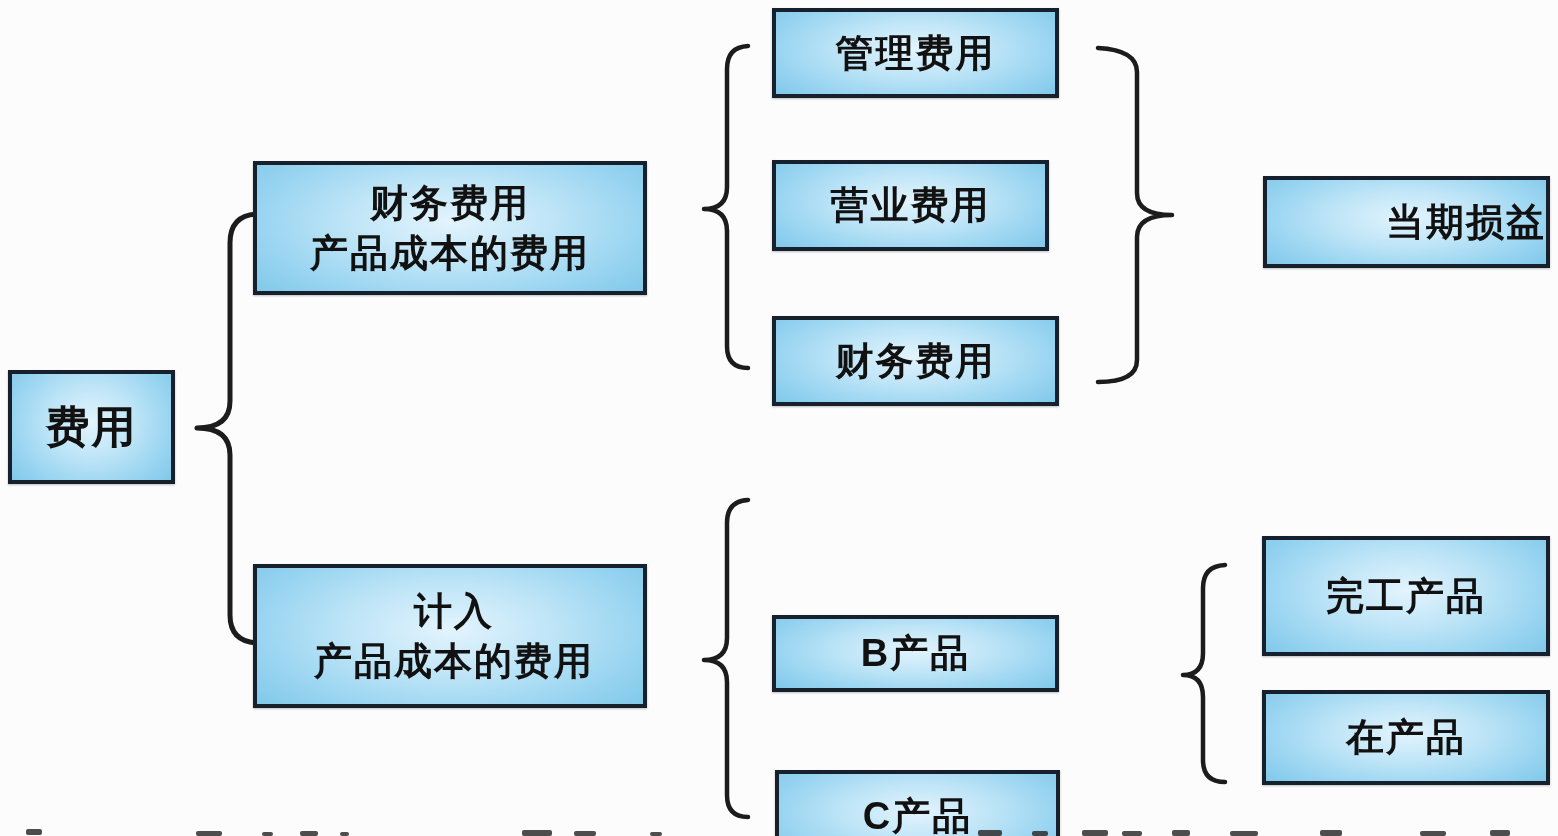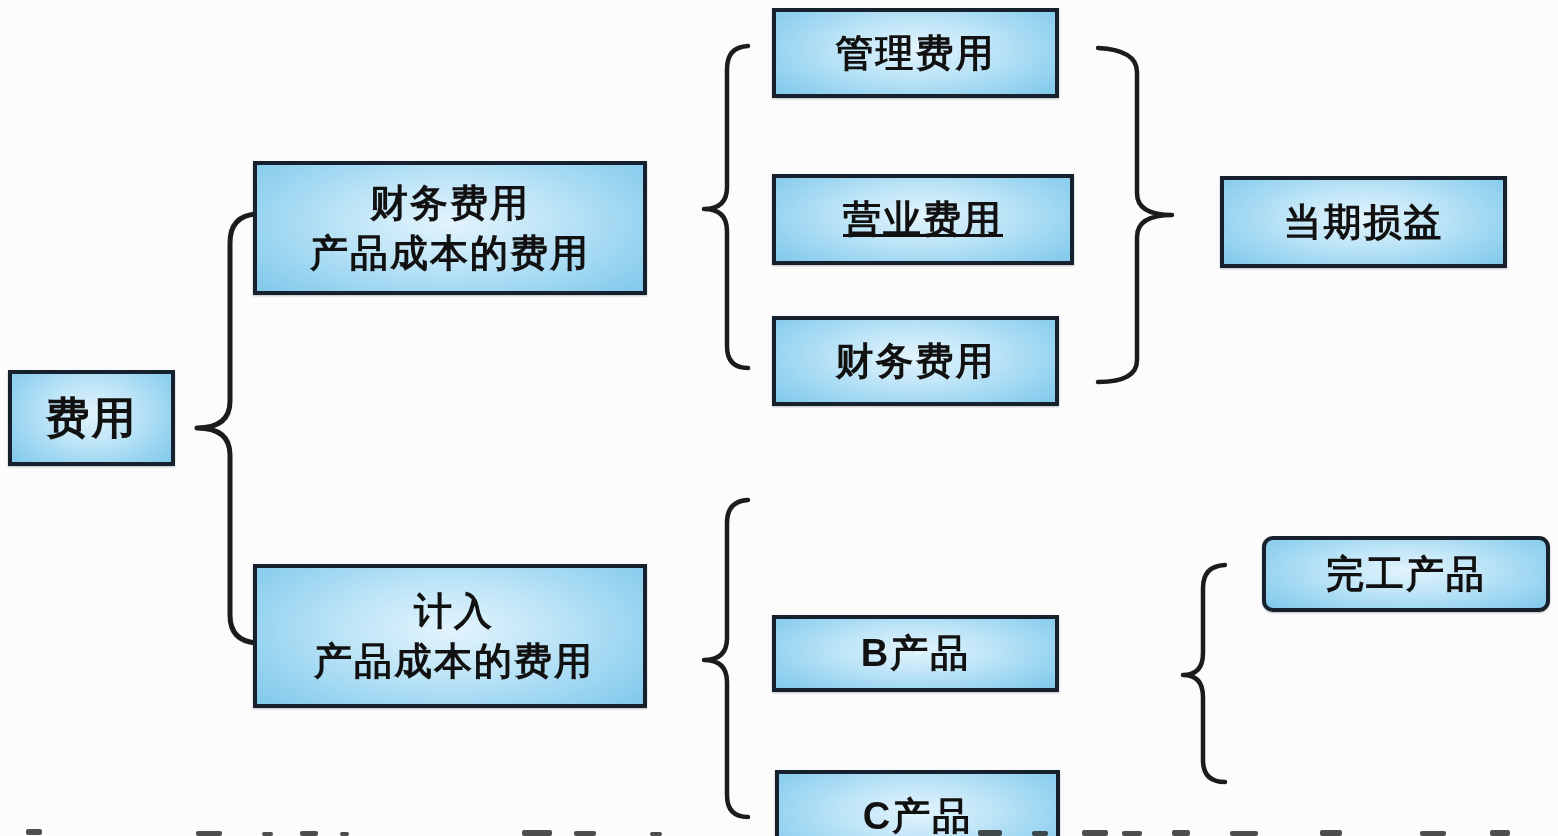--- a/index.html
+++ b/index.html
@@ -43,31 +43,31 @@
     text-align: center;
     letter-spacing: 2px;
     box-shadow: 0 1px 2px rgba(0,0,0,0.25);
   }
   .box .line { display: block; line-height: 1.32; }
   .fs-root  { font-size: 44px; }
   .fs-big   { font-size: 38px; }
   .fs-item  { font-size: 38px; }
 
   
-  .b-root      { left: 8px;    top: 370px; width: 167px; height: 96px;  }
+  .b-root      { left: 8px;    top: 370px; width: 167px; height: 114px;  }
   .b-excluded  { left: 253px;  top: 161px; width: 394px; height: 134px; }
   .b-included  { left: 253px;  top: 564px; width: 394px; height: 144px; padding-left: 8px; }
   .b-admin     { left: 772px;  top: 8px;   width: 287px; height: 90px;  }
-  .b-operating { left: 772px;  top: 174px; width: 302px; height: 91px; text-decoration: underline;  }
+  .b-operating { left: 772px;  top: 160px; width: 277px; height: 91px;  }
   .b-financial { left: 772px;  top: 316px; width: 287px; height: 90px;  }
-  .b-ppl       { left: 1220px; top: 176px; width: 287px; height: 92px;  }
+  .b-ppl       { left: 1263px; top: 176px; width: 287px; height: 92px; align-items: flex-end;  }
   .b-prod-a    { left: 772px;  top: 473px; width: 287px; height: 92px;  }
   .b-prod-b    { left: 772px;  top: 615px; width: 287px; height: 77px;  }
   .b-prod-c    { left: 775px;  top: 770px; width: 285px; height: 92px;  }
-  .b-finished  { left: 1262px; top: 536px; width: 288px; height: 76px; border-radius: 11px;  }
+  .b-finished  { left: 1262px; top: 536px; width: 288px; height: 120px;  }
   .b-wip       { left: 1262px; top: 690px; width: 288px; height: 95px;  }
 
   .fragment {
     position: absolute;
     background: #2e2e2e;
     border-radius: 2px;
     opacity: 0.85;
   }
 </style>
 </head>
@@ -124,20 +124,23 @@
   </div>
 
   <div class="box b-prod-c fs-item">
     <span class="line">C产品</span>
   </div>
 
   <div class="box b-finished fs-item">
     <span class="line">完工产品</span>
   </div>
 
+  <div class="box b-wip fs-item">
+    <span class="line">在产品</span>
+  </div>
 
   <div>
     <div class="fragment" style="left:26px;  top:829px; width:16px; height:6px;"></div>
     <div class="fragment" style="left:196px; top:831px; width:26px; height:5px;"></div>
     <div class="fragment" style="left:262px; top:832px; width:11px; height:4px;"></div>
     <div class="fragment" style="left:300px; top:831px; width:18px; height:5px;"></div>
     <div class="fragment" style="left:340px; top:832px; width:9px;  height:4px;"></div>
     <div class="fragment" style="left:522px; top:830px; width:30px; height:6px;"></div>
     <div class="fragment" style="left:574px; top:831px; width:22px; height:5px;"></div>
     <div class="fragment" style="left:650px; top:832px; width:12px; height:4px;"></div>

